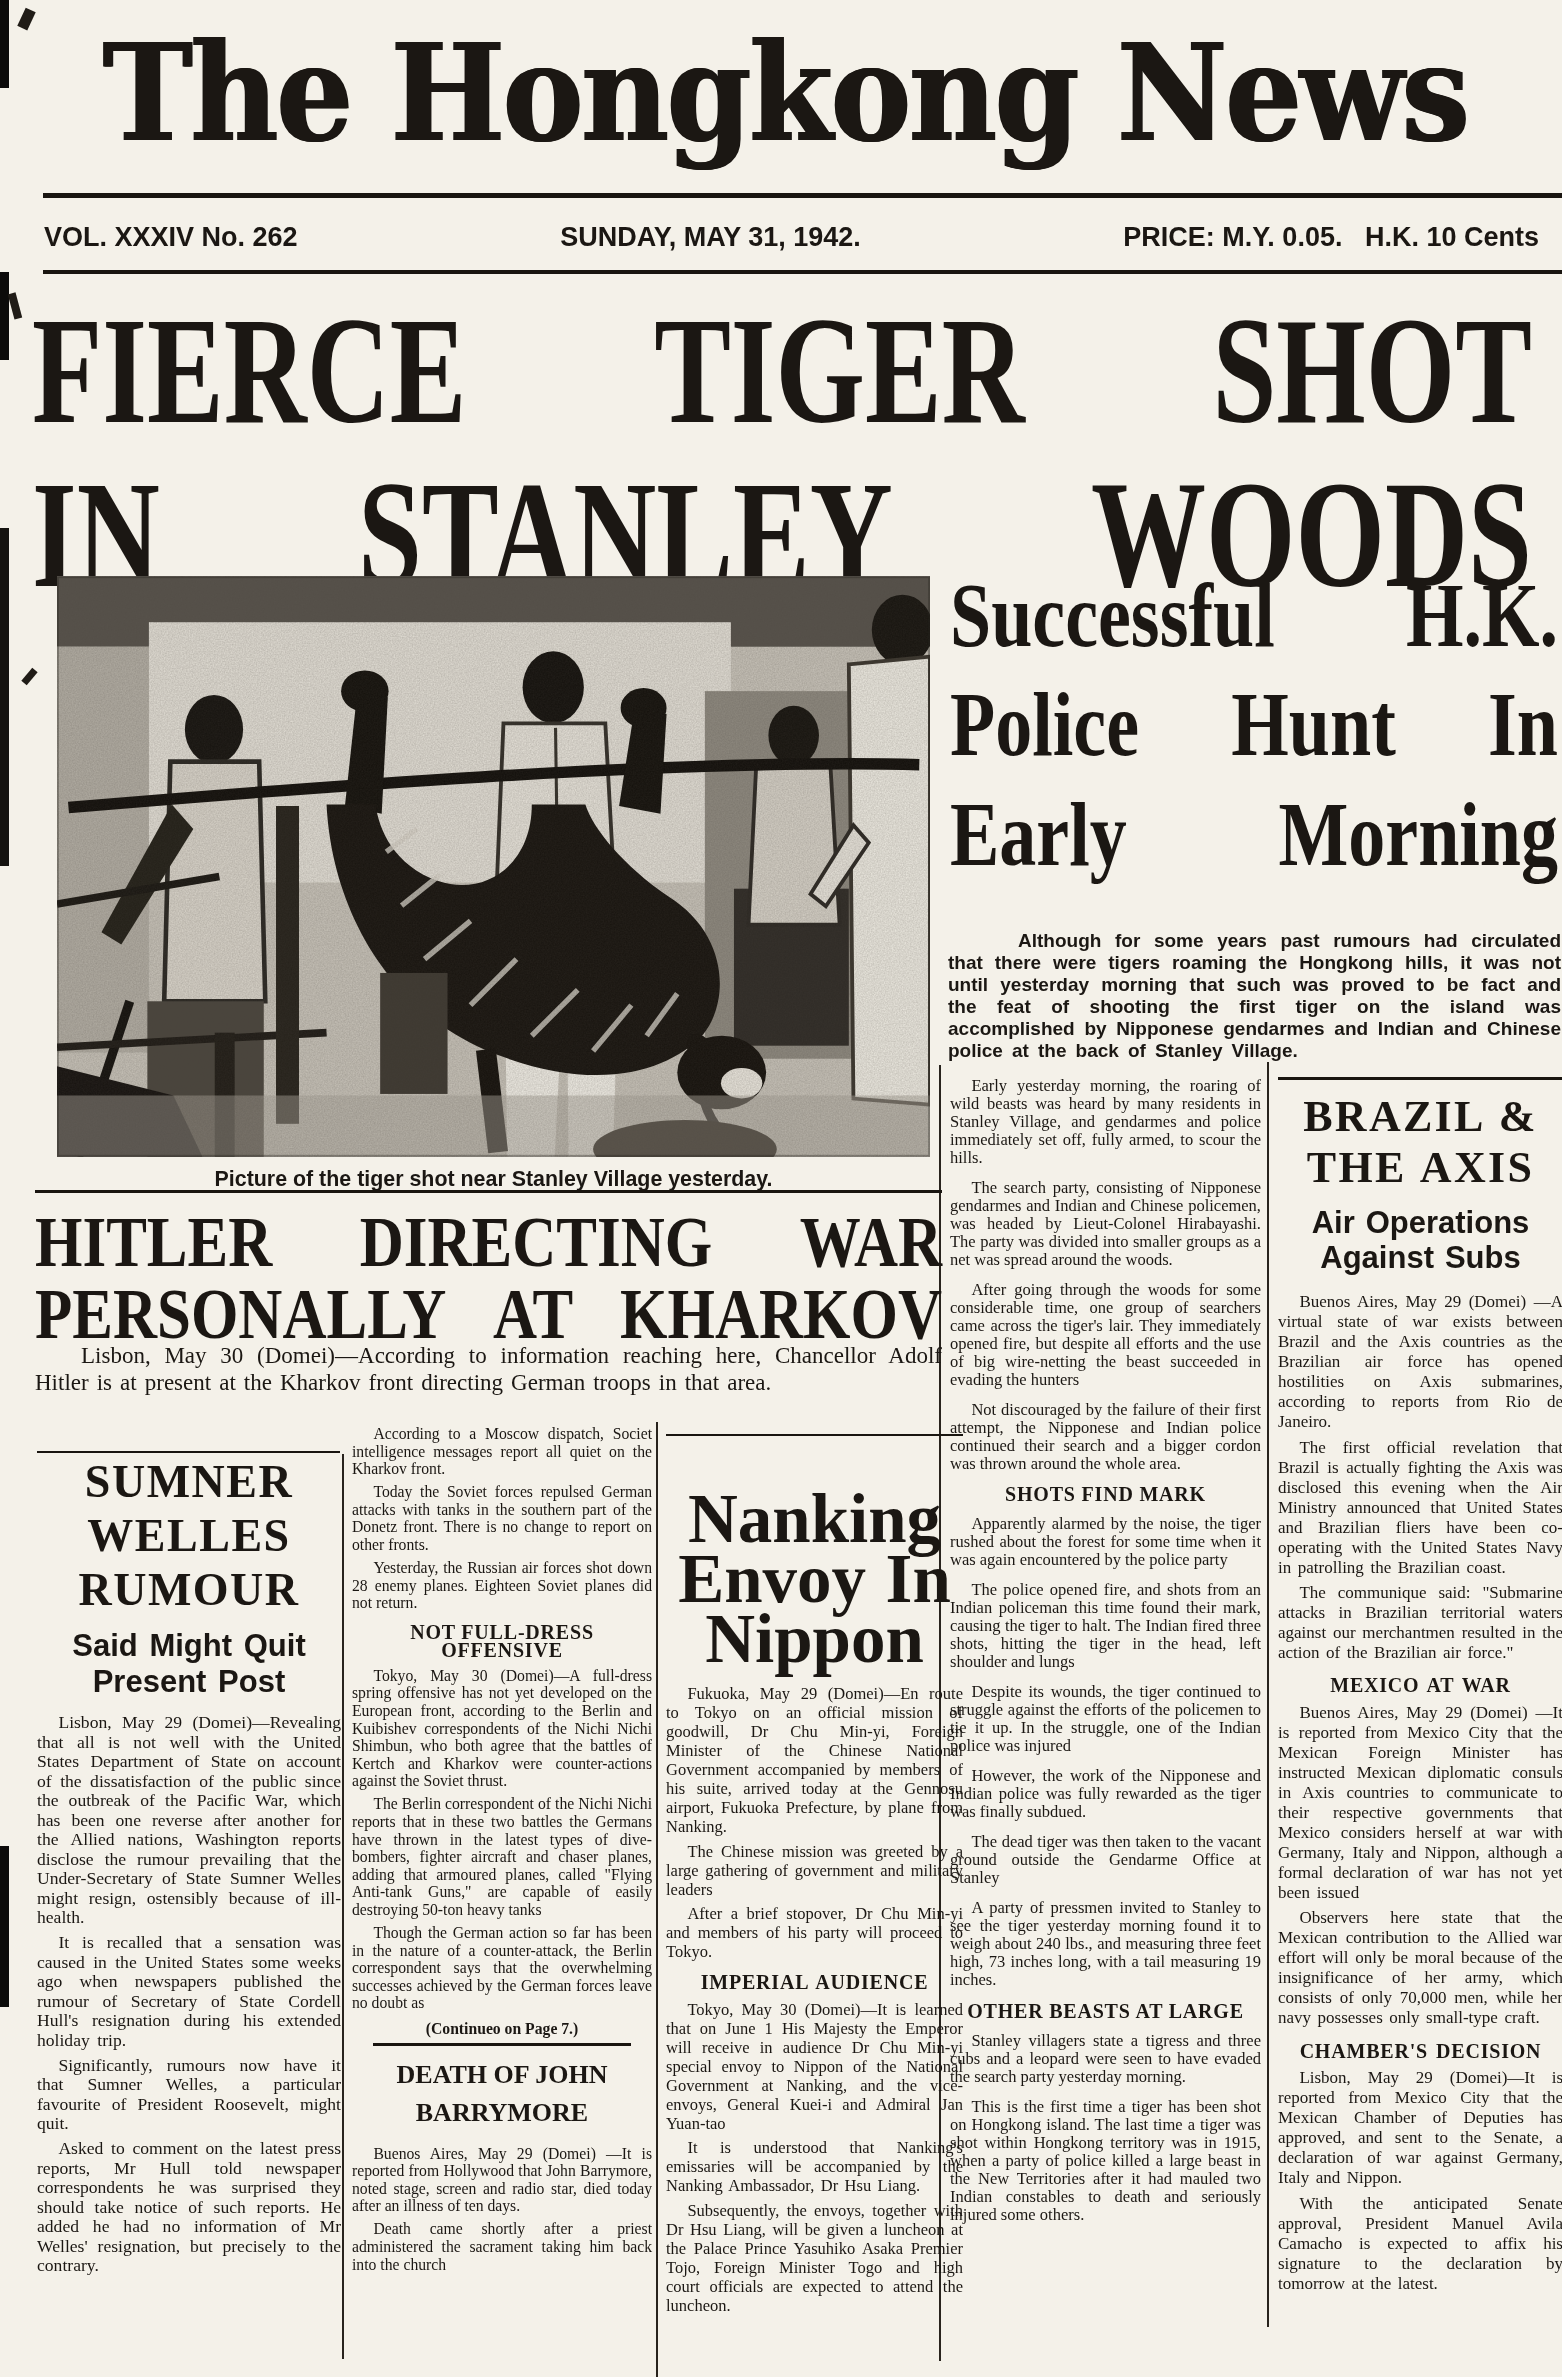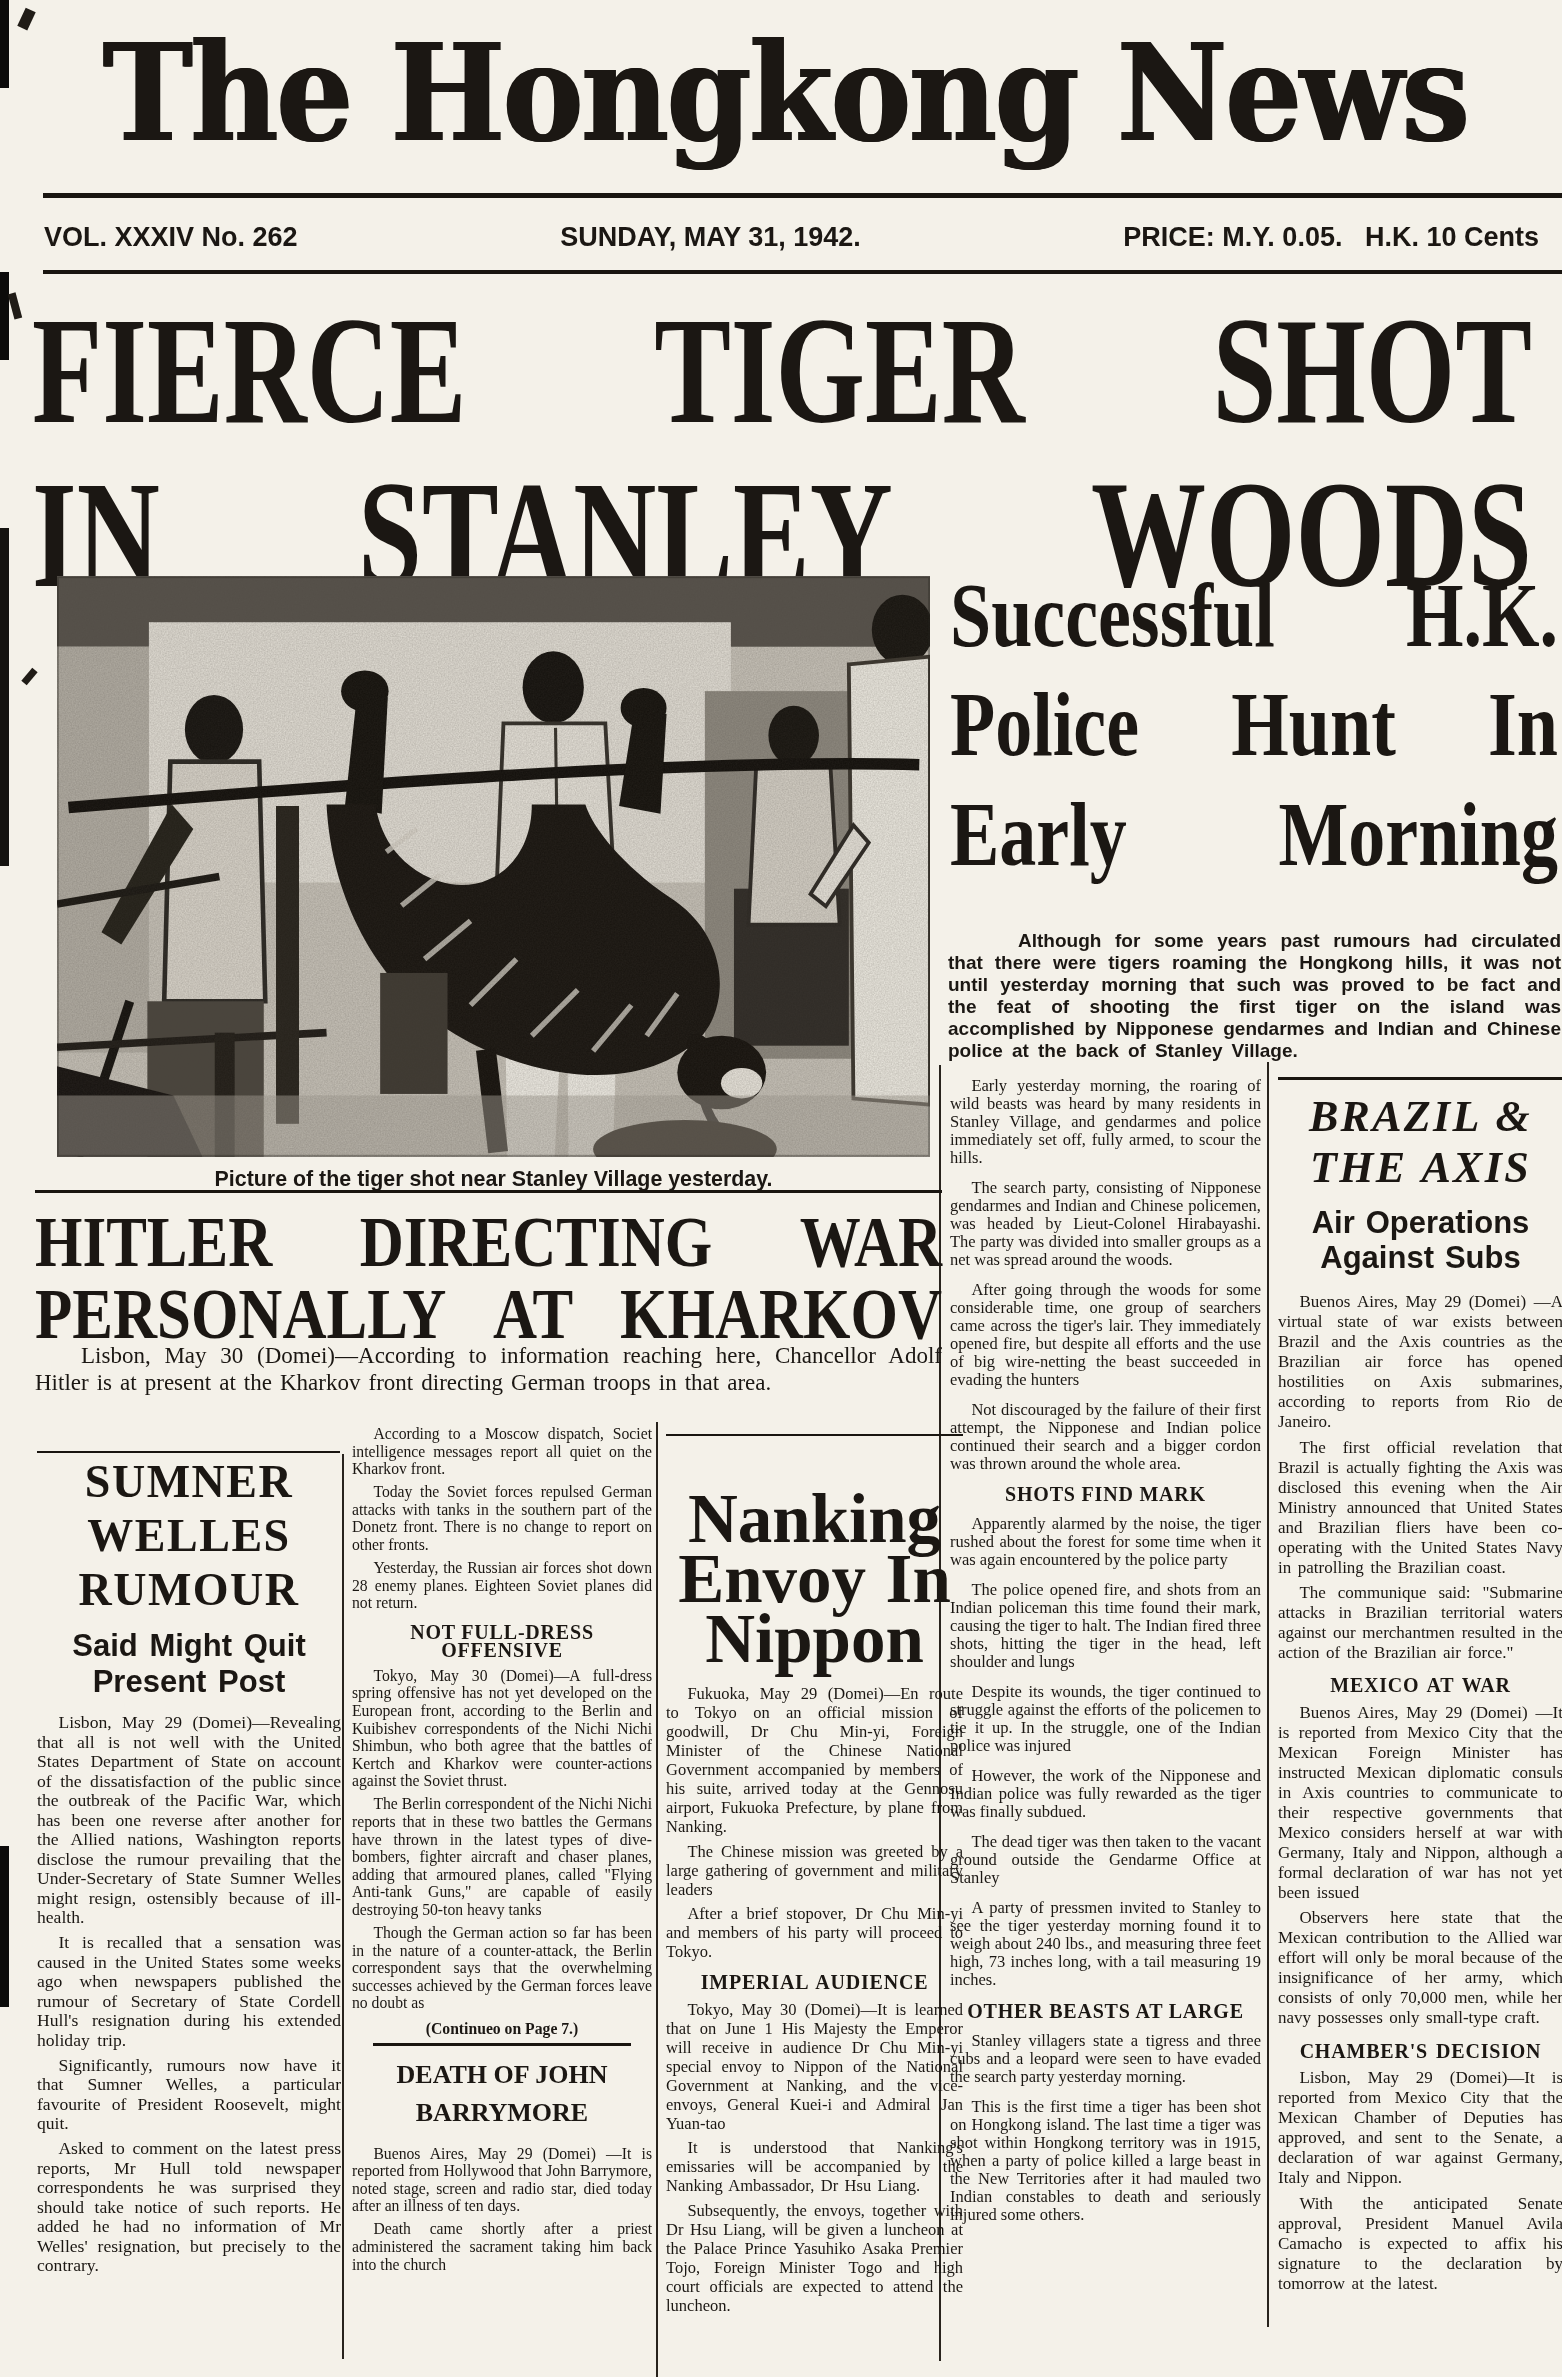--- a/index.html
+++ b/index.html
@@ -54,21 +54,21 @@
   .col-welles{left:37px;top:1455px;width:304px;font-size:17.6px;line-height:19.5px;word-spacing:3.1px;}
   .col-kharkov{left:352px;top:1425px;width:300px;font-size:15.7px;line-height:17.6px;}
   .col-nanking{left:666px;top:1445px;width:297px;font-size:16.5px;line-height:19px;word-spacing:2.3px;}
   
   .c-head{font-family:"Liberation Serif",serif;font-weight:bold;text-align:center;
     text-indent:0;white-space:nowrap;}
   .welles-head{font-size:46px;line-height:54px;letter-spacing:1.5px;}
   .welles-sub{font-family:"Liberation Sans",sans-serif;font-size:31px;line-height:36px;
     margin:10.7px 0 13.8px;}
   .nanking-head{font-size:69px;line-height:60px;margin-bottom:15.3px;margin-top:44px;}
-  .brazil-head{font-size:44px;line-height:51px;letter-spacing:2.3px;font-style:italic;}
+  .brazil-head{font-size:44px;line-height:51px;letter-spacing:2.3px;}
   .brazil-sub{font-family:"Liberation Sans",sans-serif;font-size:31px;line-height:35px;
     margin:12.3px 0 17px;}
   
   .hitler-row{position:absolute;left:35px;width:907px;display:flex;justify-content:space-between;
     font-family:"Liberation Serif",serif;font-weight:bold;font-size:61px;
     transform:scaleY(1.18);transform-origin:top;white-space:nowrap;}
   .hitler-lead{position:absolute;left:35px;top:1342px;width:907px;font-size:23px;
     line-height:27px;text-align:justify;text-indent:46px;word-spacing:2.3px;}
 </style>
 </head>

